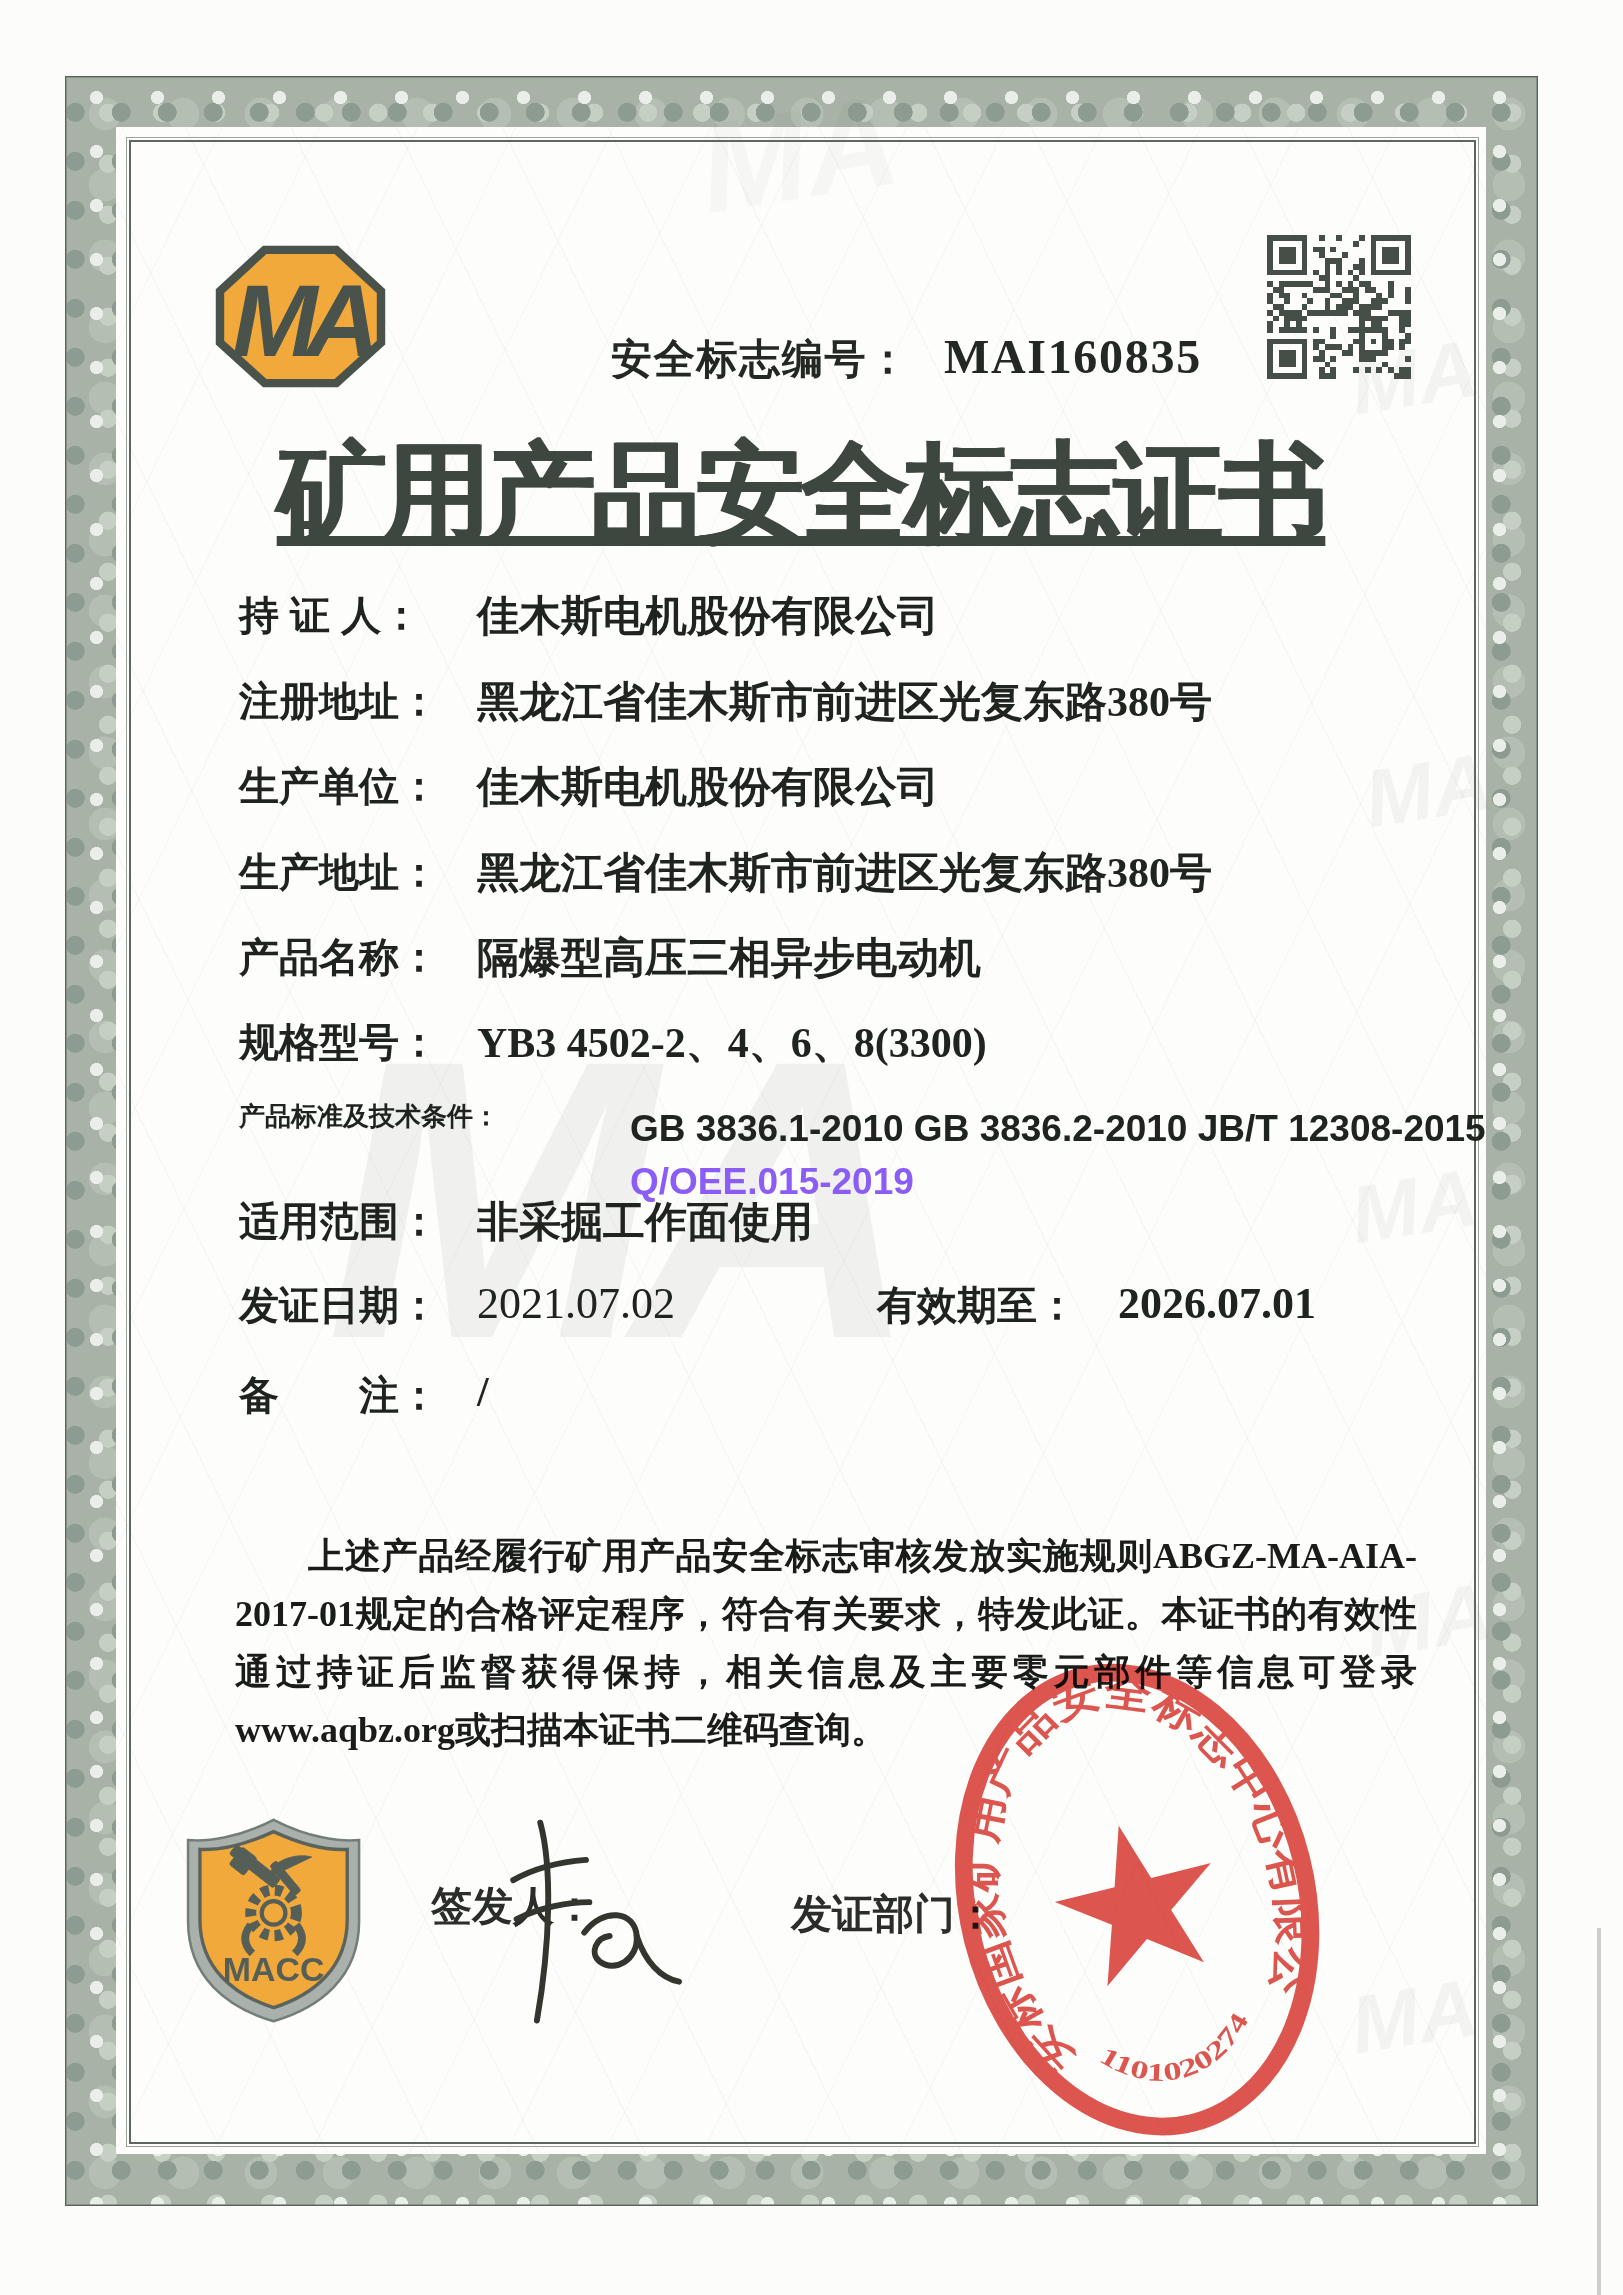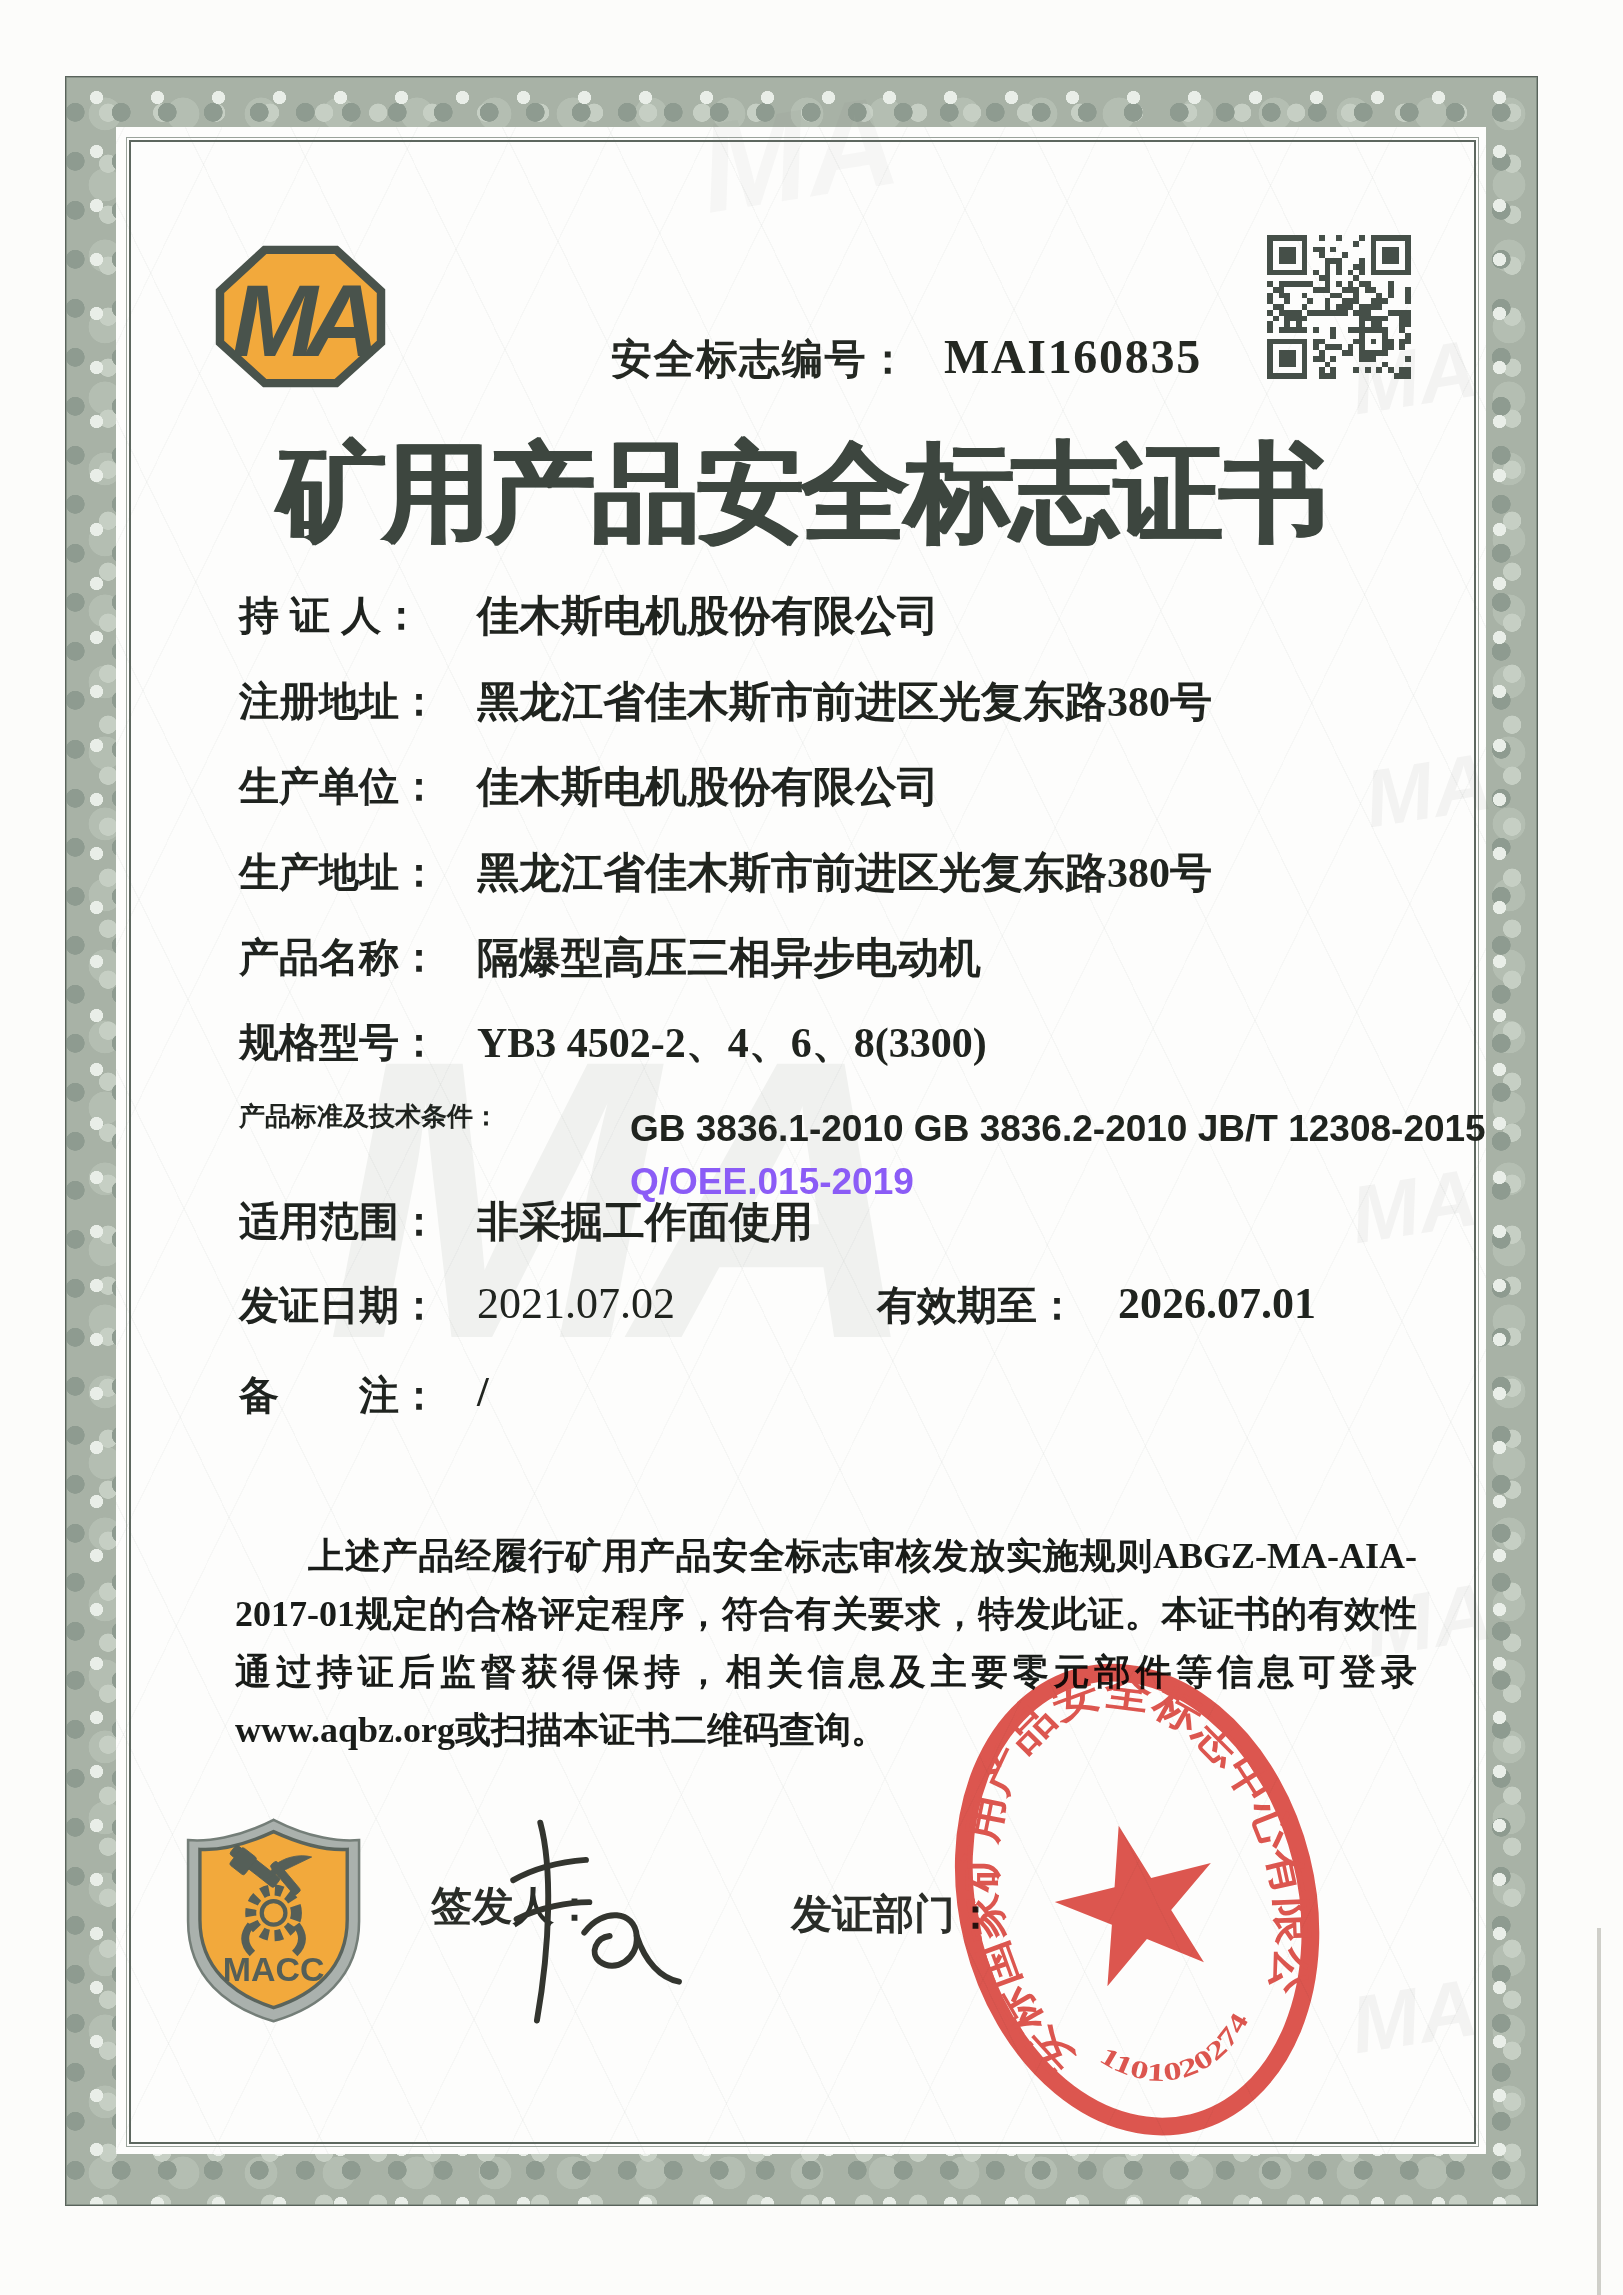--- a/index.html
+++ b/index.html
@@ -34,21 +34,21 @@
   .g2{left:1351px;top:331px;} .g3{left:1365px;top:744px;} .g4{left:1351px;top:1160px;}
   .g5{left:1365px;top:1574px;} .g6{left:1351px;top:1970px;}
   
   .badge{position:absolute;left:214px;top:244px;}
   .header-line{position:absolute;left:611px;top:298px;display:flex;align-items:baseline;gap:34px;}
   .header-label{font:700 41px "Liberation Sans",sans-serif;color:#242822;letter-spacing:1.7px;}
   .header-number{font:700 48px "Liberation Serif",serif;color:#242822;letter-spacing:1.7px;margin-top:31px;}
   .qr{position:absolute;left:1267px;top:235px;width:144px;height:144px;}
   .title{position:absolute;left:116px;top:421px;width:1370px;text-align:center;
     font:700 108px "Liberation Serif",serif;color:#3d463f;letter-spacing:-3.4px;
-    text-shadow:1.3px 0 0 #3d463f,-1.3px 0 0 #3d463f;white-space:nowrap;}
+    text-shadow:1.3px 0 0 #3d463f,-1.3px 0 0 #3d463f;white-space:nowrap;text-decoration:underline;}
   
   .row{position:absolute;left:239px;height:51px;white-space:nowrap;}
   .row .lbl{position:absolute;left:0;font:700 40px "Liberation Sans",sans-serif;color:#1f231f;}
   .row .val{position:absolute;left:238px;font:600 42px "Liberation Serif",serif;color:#20241f;}
   .r1{top:588px;} .r2{top:674px;} .r3{top:759px;} .r4{top:845px;} .r5{top:930px;} .r6{top:1015px;}
   .rstd{top:1099px;} .rstd .lbl{font-size:26px;}
   .rstd .val1{position:absolute;left:391px;top:9px;font:700 37px "Liberation Sans",sans-serif;color:#20241f;text-align:right;}
   .rstd .val2{position:absolute;left:391px;top:62px;font:700 37px "Liberation Sans",sans-serif;color:#8b5cf6;}
   .rscope{top:1194px;}
   .rdates{top:1278px;}

